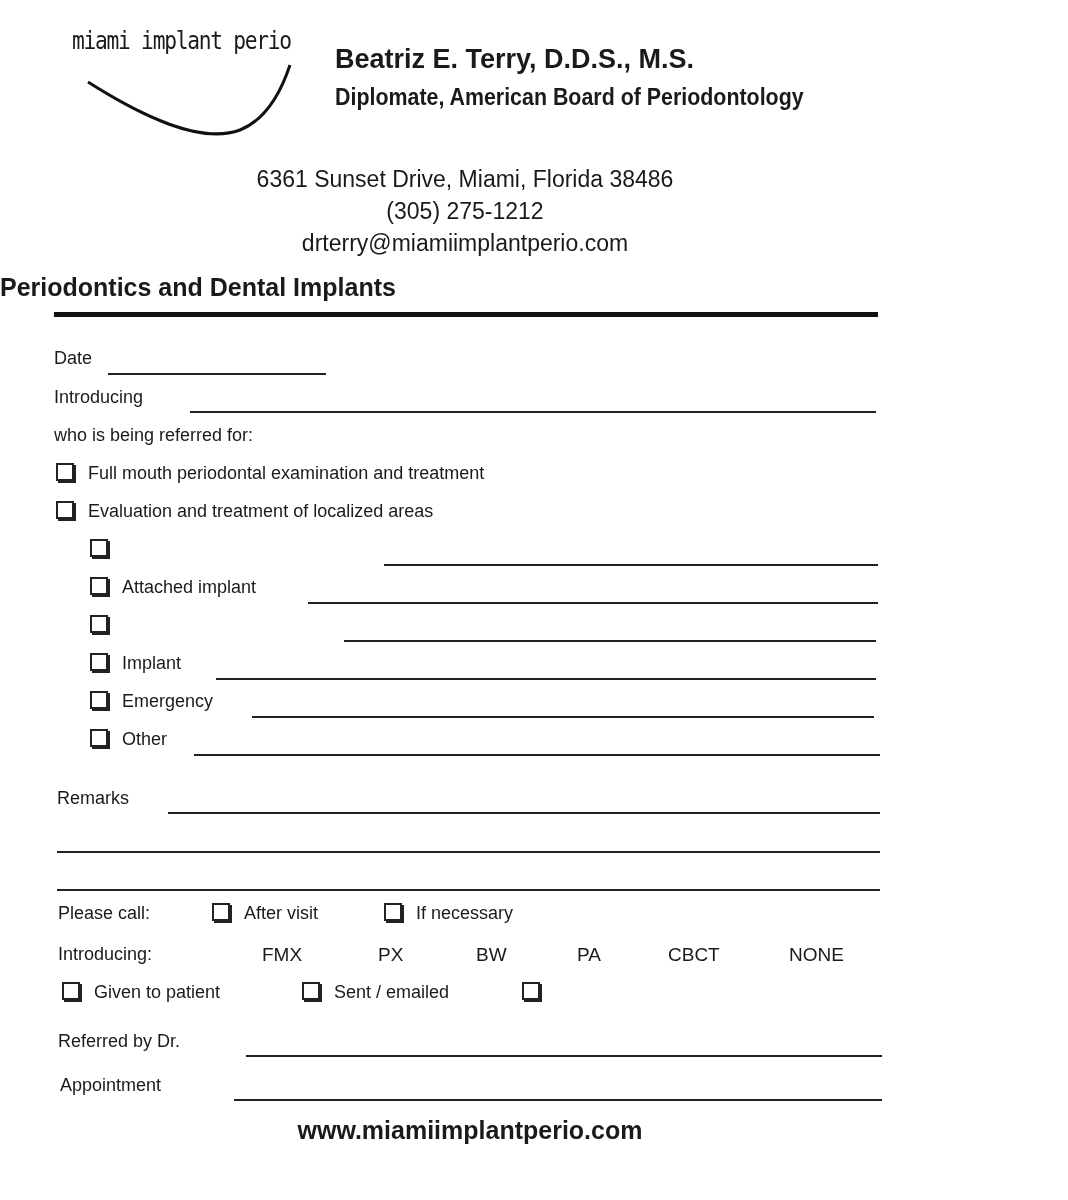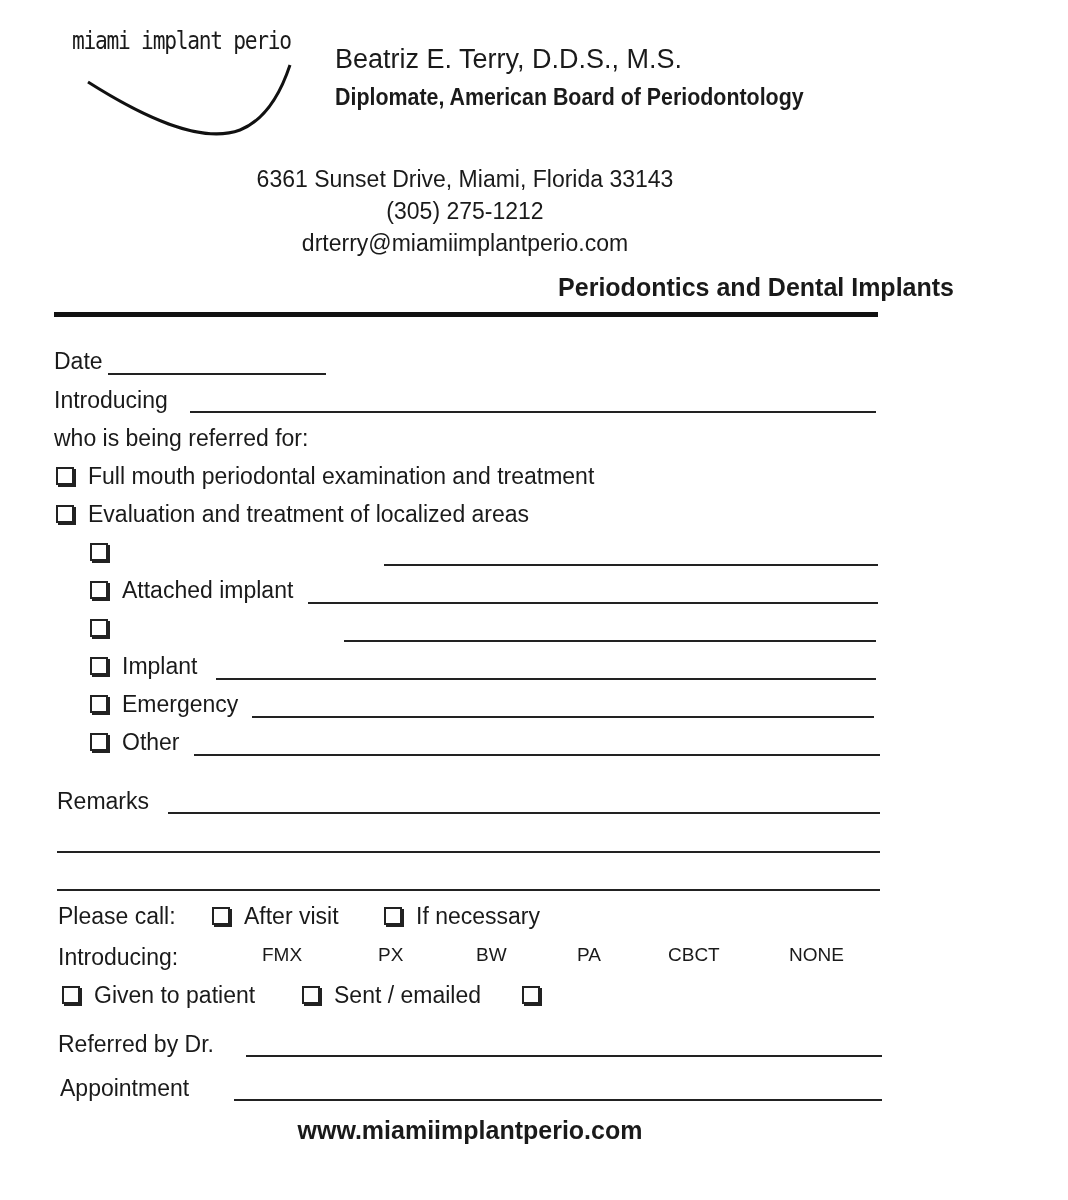--- a/index.html
+++ b/index.html
@@ -1,42 +1,42 @@
 <!DOCTYPE html>
 <html><head>
 <meta charset="utf-8">
 <style>
   html, body { margin:0; padding:0; background:#fff; }
   body { width:1068px; height:1200px; position:relative; overflow:hidden; color:#1a1a1a;
          font-family:"Liberation Sans", sans-serif; }
   .abs { position:absolute; }
   .logo-text { left:72px; top:26px; font-family:"DejaVu Sans Mono", monospace; font-size:25px; letter-spacing:-1.5px; transform:scaleX(0.85); transform-origin:left; }
   .logo-swoosh { left:80px; top:60px; }
-  .doc-name { left:335px; top:44px; font-size:27px; font-weight:normal; }
+  .doc-name { left:335px; top:44px; font-size:27px; font-weight:bold; }
   .doc-title { left:335px; top:84px; font-size:23px; font-weight:bold; transform:scaleX(0.93); transform-origin:left; }
   .center { left:0; width:930px; text-align:center; font-size:23px; }
-  .heading { left:0; width:930px; text-align:right; font-size:25px; font-weight:bold; top:273px;margin-left:24px; }
+  .heading { left:0; width:930px; text-align:left; font-size:25px; font-weight:bold; top:273px; }
   .rule-thick { left:54px; width:824px; height:5px; background:#111; top:312px; }
-  .label { font-size:23px; white-space:nowrap; }
+  .label { font-size:18px; white-space:nowrap; }
   .line { height:2px; background:#222; }
   .cb { display:inline-block; width:14px; height:14px; border:2px solid #222; box-shadow:2px 2px 0 #222; vertical-align:middle; margin-right:14px; position:relative; top:-2px; }
   .radio { font-size:19px; }
   .website { left:0; width:940px; text-align:center; font-size:25px; font-weight:bold; top:1116px; }
 </style>
 </head>
 <body>
 
 <div class="abs logo-text">miami implant perio</div>
 <svg class="abs logo-swoosh" width="230" height="80" viewBox="0 0 230 80">
   <path d="M8 22 C 60 55, 120 85, 160 70 C 185 60, 200 35, 210 5" fill="none" stroke="#111" stroke-width="3"></path>
 </svg>
 
 <div class="abs doc-name">Beatriz E. Terry, D.D.S., M.S.</div>
 <div class="abs doc-title">Diplomate, American Board of Periodontology</div>
-<div class="abs center" style="top:166px">6361 Sunset Drive, Miami, Florida 33143</div>
+<div class="abs center" style="top:166px">6361 Sunset Drive, Miami, Florida 38486</div>
 <div class="abs center" style="top:198px">(305) 275-1212</div>
 <div class="abs center" style="top:230px">drterry@miamiimplantperio.com</div>
 <div class="abs heading">Periodontics and Dental Implants</div>
 <div class="abs rule-thick"></div>
 
 <div class="abs label" style="left:54px;top:348px">Date</div>
 <div class="abs line" style="left:108px;top:373px;width:218px"></div>
 
 <div class="abs label" style="left:54px;top:387px">Introducing</div>
 <div class="abs line" style="left:190px;top:411px;width:686px"></div>

